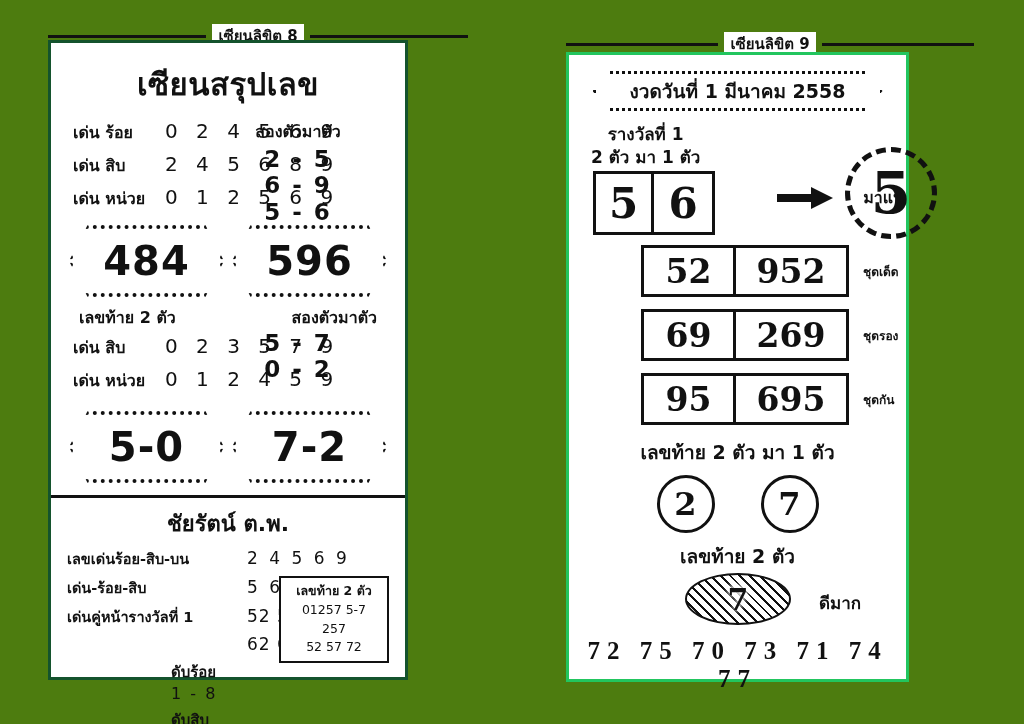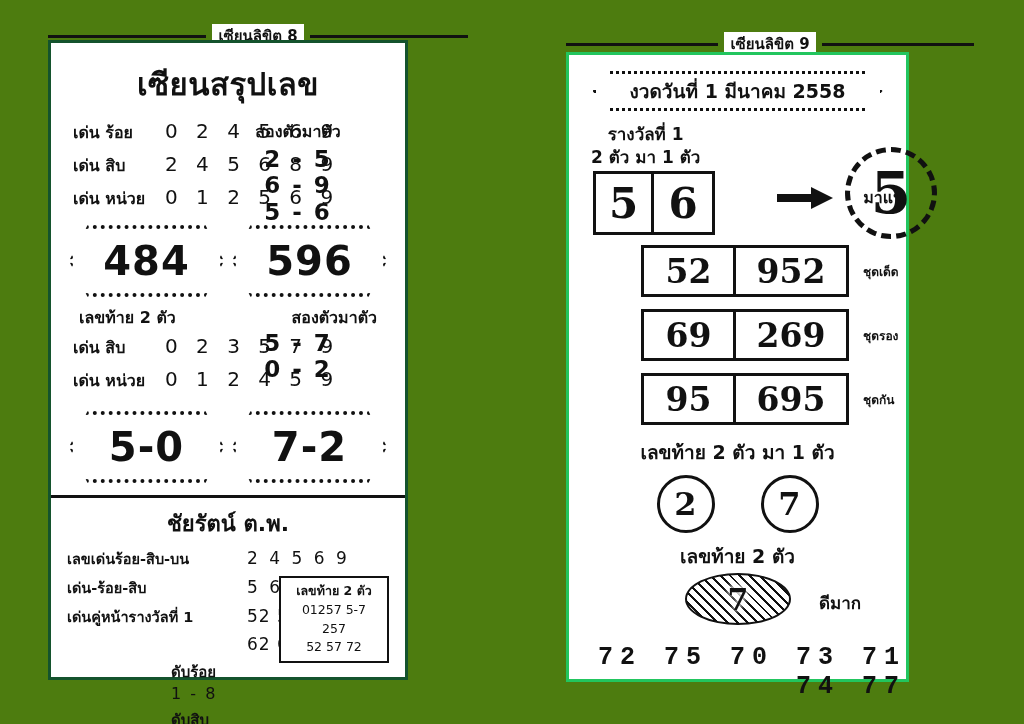--- a/index.html
+++ b/index.html
@@ -346,26 +346,26 @@
     color: #111;
     text-shadow: 0 0 4px #fff, 0 0 6px #fff, 0 0 8px #fff;
   }
   .dimak {
     position: absolute;
     left: 250px; top: 16px;
     font-size: 17px; font-weight: bold;
   }
 
   .bottom-nums {
-    text-align: right;
+    text-align: center;
     font-size: 25px;
     font-weight: bold;
     letter-spacing: 7px;
-    margin-top: 14px;
-    font-family: Liberation Mono, monospace;
+    margin-top: 8px;
+    font-family: Liberation Serif, serif;
   }
 </style>
 </head>
 <body>
 
 <div class="page">
 
   <div class="sheet-left-header">
     <div class="hdr-line"></div>
     <div class="hdr-text">เซียนลิขิต 8</div>

